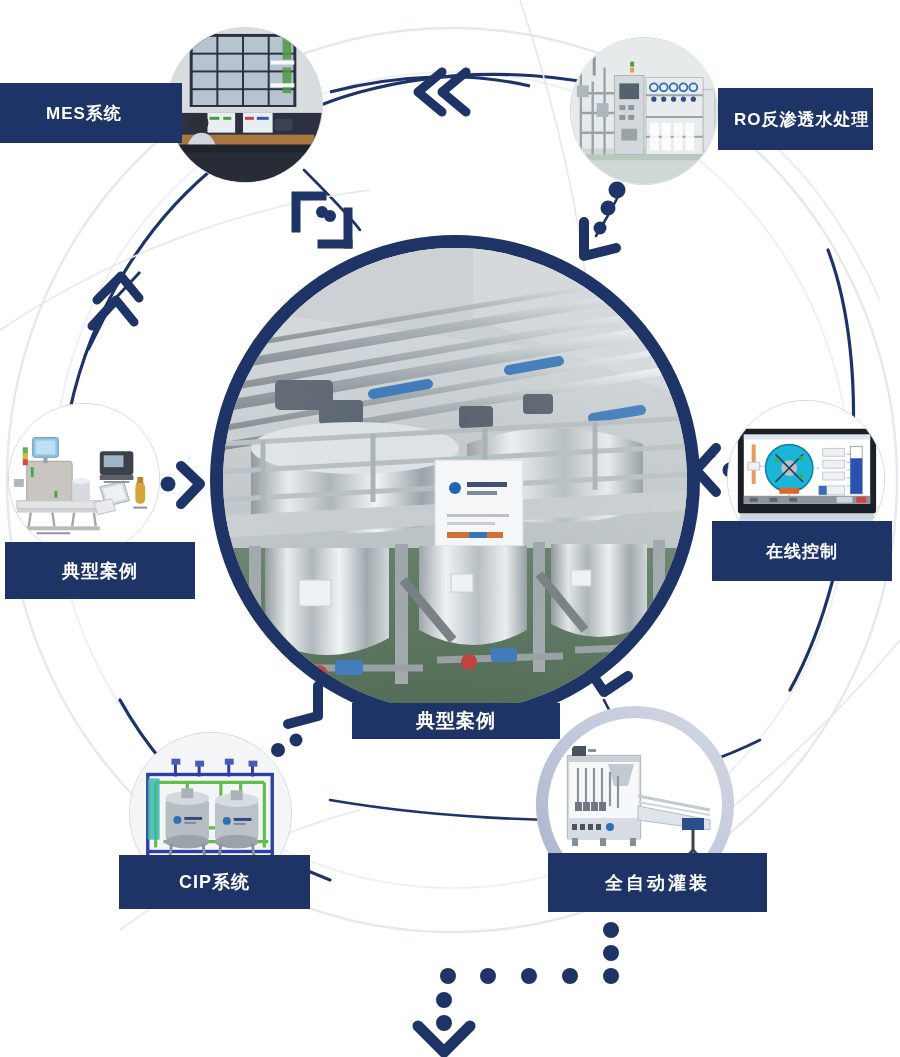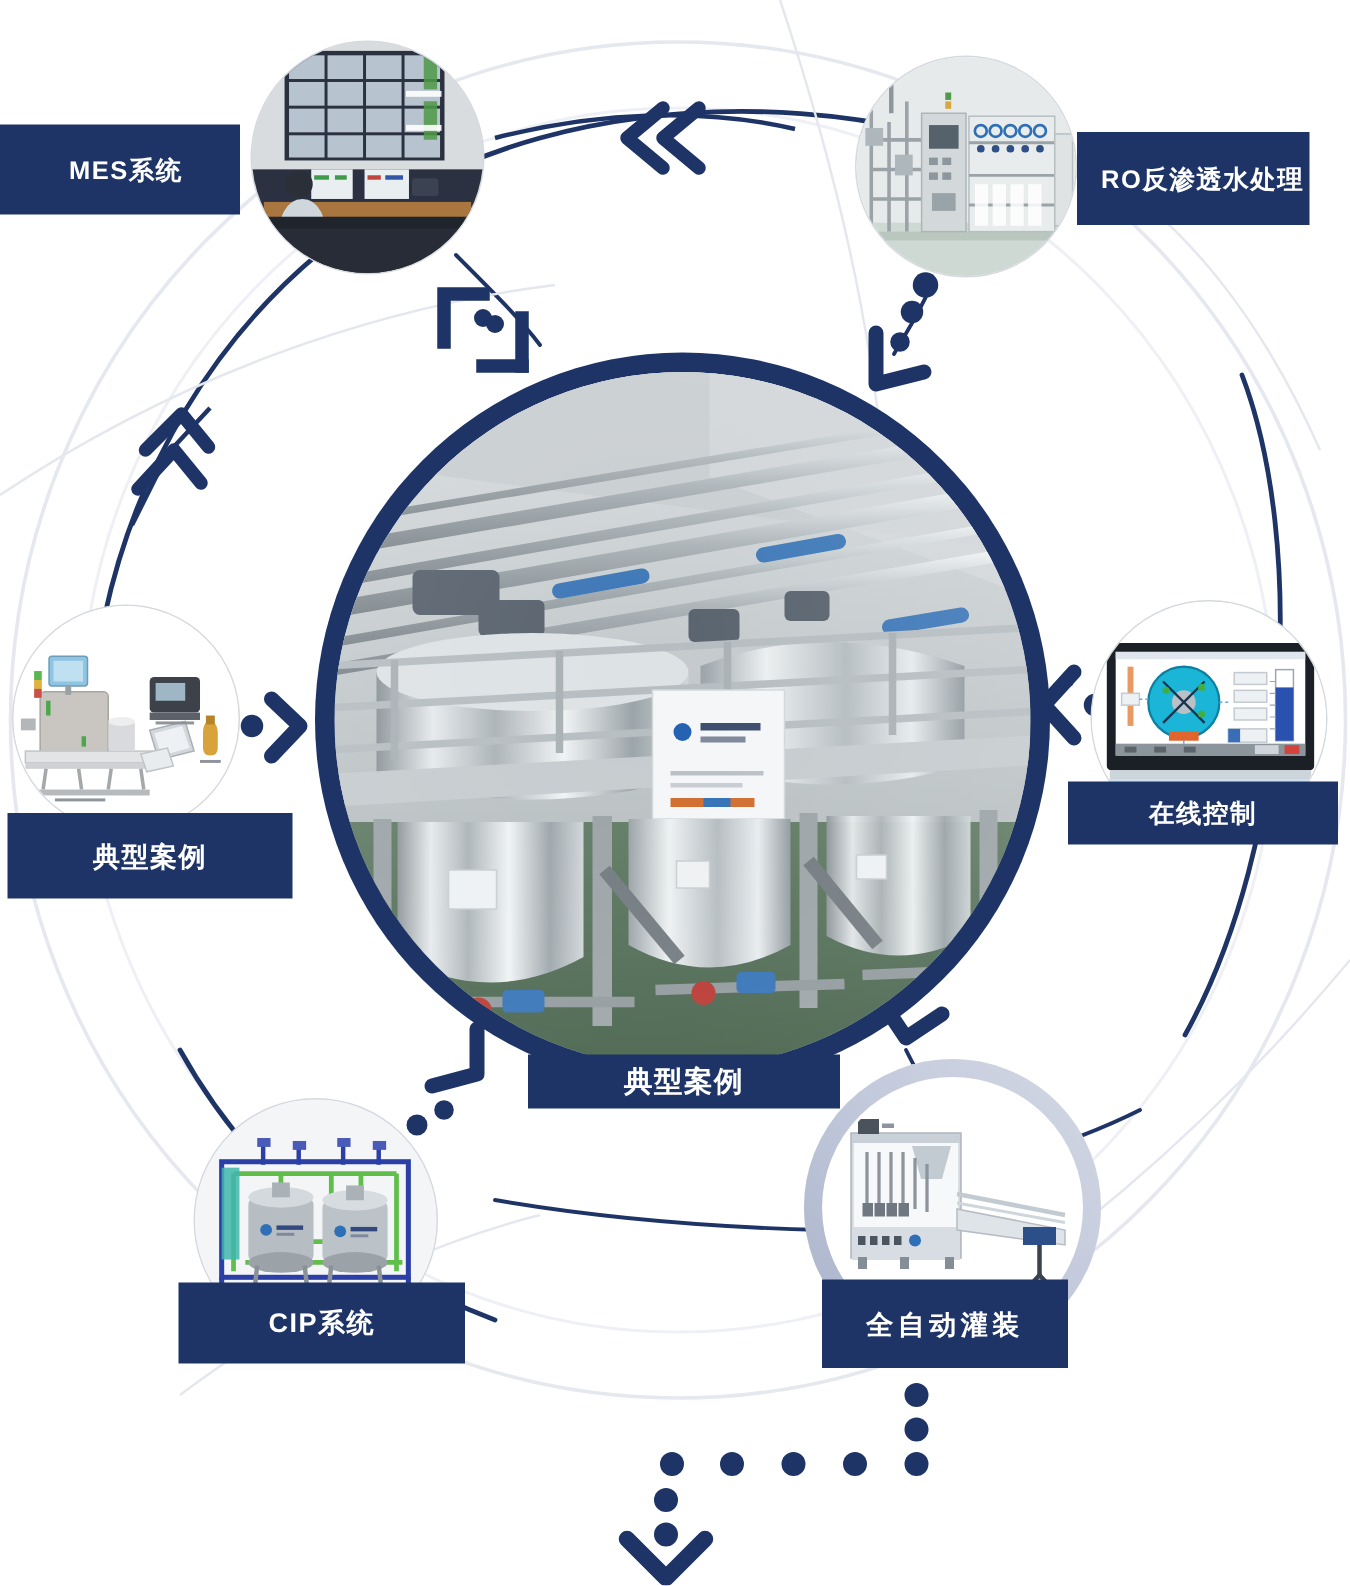--- a/index.html
+++ b/index.html
@@ -386,21 +386,21 @@
         <rect x="108" y="92" width="18" height="12" rx="2" fill="#3b4252"></rect>
 
         <circle cx="32" cy="96" r="9" fill="#2b2f38"></circle>
         <path d="M 16 140 q 2 -34 18 -34 q 16 0 18 34 Z" fill="#cfd6dc"></path>
         <rect x="14" y="128" width="34" height="28" fill="#2e3440"></rect>
         <rect x="0" y="122" width="156" height="34" fill="#272c36"></rect>
         <rect x="8" y="118" width="146" height="8" fill="#1f242d"></rect>
       </svg>
     </div>
   </div>
-  <div class="label" style="left:0px; top:83px; width:160px; height:60px; padding-left:46px; font-size:17px;">
+  <div class="label" style="left:0px; top:83px; width:182px; height:60px; padding-left:46px; font-size:17px;">
     <span>MES系统</span>
   </div>
 
   <div class="node ring-plain" style="left:570px; top:37px; width:148px; height:148px;">
     <div class="node-inner">
       <svg class="ph" viewBox="0 0 148 148" preserveAspectRatio="xMidYMid slice">
         <rect width="148" height="148" fill="#e7eaea"></rect>
         <rect x="0" y="112" width="148" height="36" fill="#cfd9d3"></rect>
         <rect x="0" y="118" width="148" height="6" fill="#b9c7bf"></rect>
 
@@ -530,21 +530,21 @@
           </g>
         <rect x="110" y="97" width="16" height="6" fill="#cfd5da"></rect>
         <rect x="130" y="97" width="10" height="6" fill="#d2453c"></rect>
 
         <rect x="12" y="114" width="136" height="8" fill="#cdd5dc"></rect>
         <rect x="8" y="120" width="144" height="10" fill="#cfe1ef"></rect>
         <rect x="8" y="128" width="144" height="4" fill="#b9c9d8"></rect>
       </svg>
     </div>
   </div>
-  <div class="label label-center" style="left:712px; top:521px; width:180px; height:42px; font-size:17px;">
+  <div class="label label-center" style="left:712px; top:521px; width:180px; height:60px; font-size:17px;">
     <span>在线控制</span>
   </div>
 
   <div class="node" style="left:536px; top:706px; width:198px; height:198px; background:#ffffff;">
     <svg class="ph" viewBox="0 0 198 198" style="position:absolute;left:0;top:0;">
       <circle cx="99" cy="99" r="93" fill="none" stroke="url(#gradRing2)" stroke-width="12"></circle>
       <circle cx="99" cy="99" r="93" fill="none" stroke="#aab3cb" stroke-width="12" opacity=".45"></circle>
     </svg>
     <div class="node-inner" style="left:14px; top:14px; right:14px; bottom:14px;">
       <svg class="ph" viewBox="0 0 170 170" preserveAspectRatio="xMidYMid slice">
@@ -596,21 +596,21 @@
         </g>
 
         <g fill="#858e96">
           <rect x="22" y="118" width="6" height="8"></rect>
             <rect x="50" y="118" width="6" height="8"></rect>
           <rect x="80" y="118" width="6" height="8"></rect>
         </g>
       </svg>
     </div>
   </div>
-  <div class="label label-center" style="left:548px; top:853px; width:164px; height:59px; font-size:18px; letter-spacing:3px;">
+  <div class="label label-center" style="left:548px; top:853px; width:219px; height:59px; font-size:18px; letter-spacing:3px;">
     <span>全自动灌装</span>
   </div>
 
   <div class="node ring-plain" style="left:129px; top:732px; width:163px; height:163px; background:#f4f5f7;">
     <div class="node-inner">
       <svg class="ph" viewBox="0 0 163 163" preserveAspectRatio="xMidYMid slice">
         <rect width="163" height="163" fill="#f4f5f7"></rect>
 
         <g stroke="#2b3fa6" stroke-width="3.4" fill="none">
           <rect x="18" y="42" width="126" height="78"></rect>

